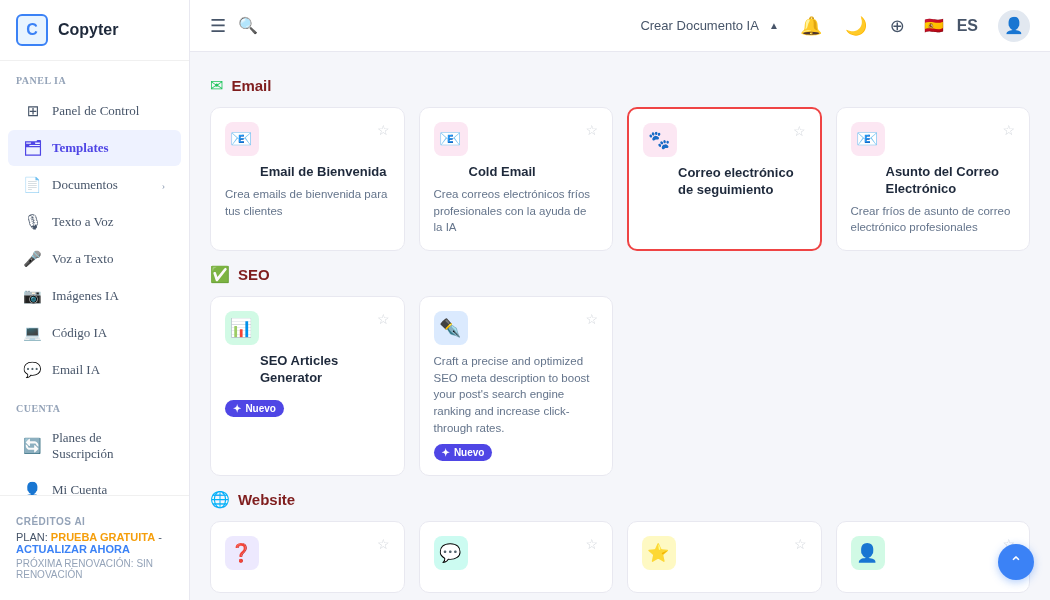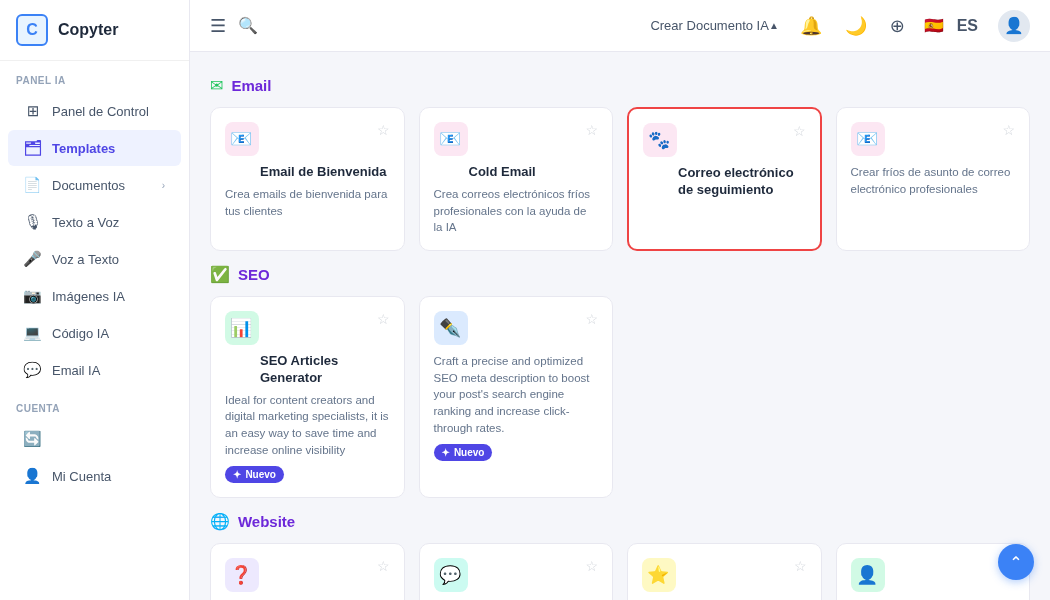--- a/index.html
+++ b/index.html
@@ -88,21 +88,21 @@
       display: flex;
       align-items: center;
       gap: 12px;
       height: 52px;
       flex-shrink: 0;
     }
     .topbar-menu { font-size: 18px; color: #475569; cursor: pointer; }
     .topbar-search { font-size: 16px; color: #475569; cursor: pointer; }
     .topbar-spacer { flex: 1; }
     .topbar-crear {
-      display: flex; align-items: center; gap: 0;
+      display: flex; align-items: center; gap: 10px;
       color: #475569; font-size: 13px; cursor: pointer;
     }
     .topbar-crear .chevron { font-size: 10px; }
     .topbar-icon { font-size: 18px; color: #475569; cursor: pointer; margin-left: 10px; }
     .topbar-flag { font-size: 16px; margin-left: 8px; }
     .topbar-lang { font-size: 16px; color: #475569; font-weight: 600; }
     .topbar-avatar {
       width: 32px; height: 32px;
       background: #e2e8f0;
       border-radius: 50%;
@@ -120,21 +120,21 @@
     }
 
     
     .section-header {
       display: flex;
       align-items: center;
       gap: 8px;
       margin: 14px 0 12px;
     }
     .section-icon { font-size: 16px; }
-    .section-title { font-size: 15px; font-weight: 700; color: #6d28d9; }
+    .section-title { font-size: 15px; font-weight: 700; color: #7f1d1d; }
 
     
     .cards-grid {
       display: grid;
       grid-template-columns: repeat(4, 1fr);
       gap: 14px;
       margin-bottom: 4px;
     }
 
     .card {
@@ -212,21 +212,21 @@
       background: #3b82f6;
       border-radius: 50%;
       display: flex; align-items: center; justify-content: center;
       color: #fff;
       font-size: 16px;
       cursor: pointer;
       box-shadow: 0 2px 8px rgba(59,130,246,0.4);
     }
 
     
-    .sidebar-nav { overflow-y: auto; flex: 1; }
+    .sidebar-nav { overflow-y: auto; flex: 1; font-family: Liberation Serif, serif; }
     .sidebar-nav::-webkit-scrollbar { width: 0; }
   </style>
 </head>
 <body>
 
 <aside class="sidebar">
   <div class="sidebar-logo">
     <div class="logo-icon">C</div>
     <span class="logo-text">Copyter</span>
   </div>
@@ -265,27 +265,40 @@
     </div>
     <div class="sidebar-item">
       <span class="icon">💬</span>
       <span>Email IA</span>
     </div>
 
     <div class="sidebar-section-label">CUENTA</div>
 
     <div class="sidebar-item">
       <span class="icon">🔄</span>
+      <span>Planes de Suscripción</span>
     </div>
     <div class="sidebar-item">
       <span class="icon">👤</span>
       <span>Mi Cuenta</span>
     </div>
   </div>
 
+  <div class="sidebar-bottom">
+    <div class="credits-section">
+      <div class="credits-label">CRÉDITOS AI</div>
+      <div class="credits-plan">
+        <span>PLAN:</span>
+        <span class="free">PRUEBA GRATUITA</span>
+        <span> - </span>
+        <span class="update">ACTUALIZAR AHORA</span>
+      </div>
+      <div class="credits-renewal">PRÓXIMA RENOVACIÓN: SIN RENOVACIÓN</div>
+    </div>
+  </div>
 </aside>
 
 <div class="main">
 
   <div class="topbar">
     <span class="topbar-menu">☰</span>
     <span class="topbar-search">🔍</span>
     <div class="topbar-spacer"></div>
     <div class="topbar-crear">
       <span>Crear Documento IA</span>
@@ -331,37 +344,37 @@
           <span class="card-star">☆</span>
         </div>
         <div class="card-title">Correo electrónico de seguimiento</div>
       </div>
 
       <div class="card">
         <div class="card-top">
           <div class="card-icon-wrap pink">📧</div>
           <span class="card-star">☆</span>
         </div>
+        <div class="card-title">Asunto del Correo Electrónico</div>
         <div class="card-desc">Crear fríos de asunto de correo electrónico profesionales</div>
       </div>
     </div>
 
     <div class="section-header">
       <span class="section-icon" style="color:#22c55e;">✅</span>
       <span class="section-title">SEO</span>
     </div>
     <div class="cards-grid">
 
       <div class="card">
         <div class="card-top">
           <div class="card-icon-wrap green">📊</div>
           <span class="card-star">☆</span>
         </div>
         <div class="card-title">SEO Articles Generator</div>
-        <div class="card-desc">Ideal for content creators and digital marketing specialists, it is an easy way to save time and increase online visibility</div>
         <div class="badge-nuevo">
           <span>✦</span>
           <span>Nuevo</span>
         </div>
       </div>
 
       <div class="card">
         <div class="card-top">
           <div class="card-icon-wrap blue">✒️</div>
           <span class="card-star">☆</span>

